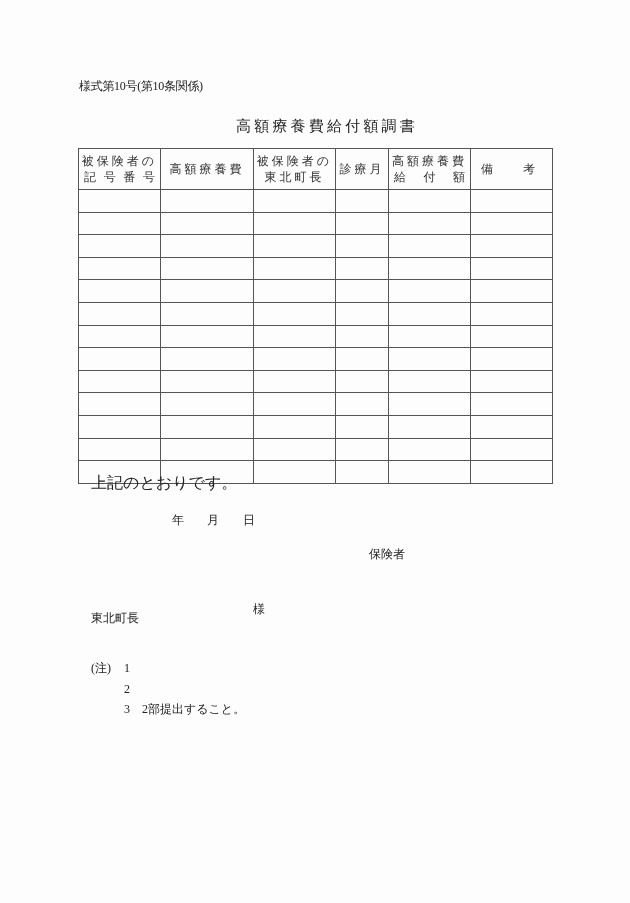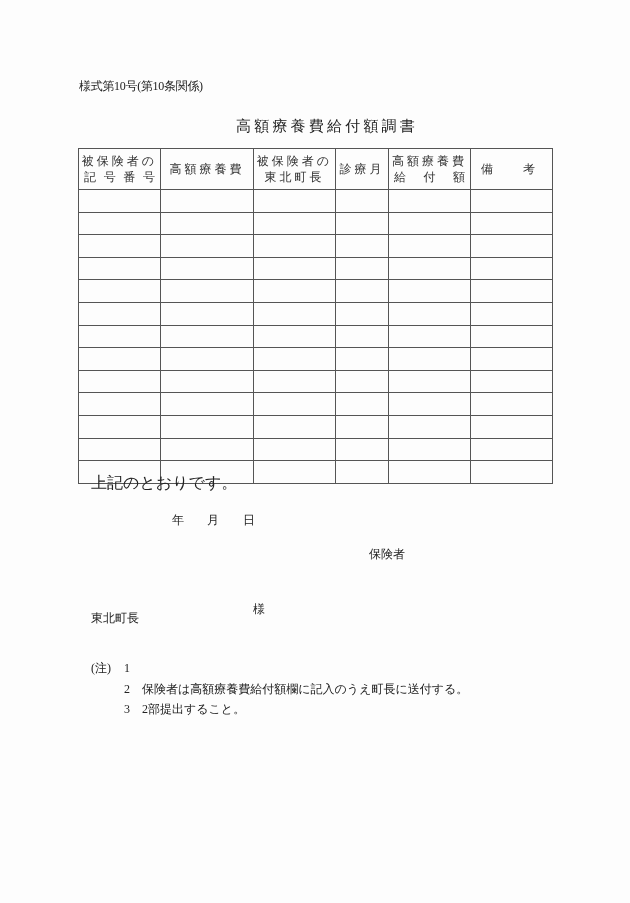--- a/index.html
+++ b/index.html
@@ -233,20 +233,19 @@
 <div class="abs sama">様</div>
 
 <div class="abs notes">
   <div class="note-row">
     <span class="note-prefix">(注)</span>
     <span class="note-num">1</span>
   </div>
   <div class="note-row">
     <span class="note-prefix"></span>
     <span class="note-num">2</span>
-    <span>保険者は高額療養費給付額欄に記入のうえ町長に送付する。</span>
   </div>
   <div class="note-row">
     <span class="note-prefix"></span>
     <span class="note-num">3</span>
     <span>2部提出すること。</span>
   </div>
 </div>
 
 </body></html>

